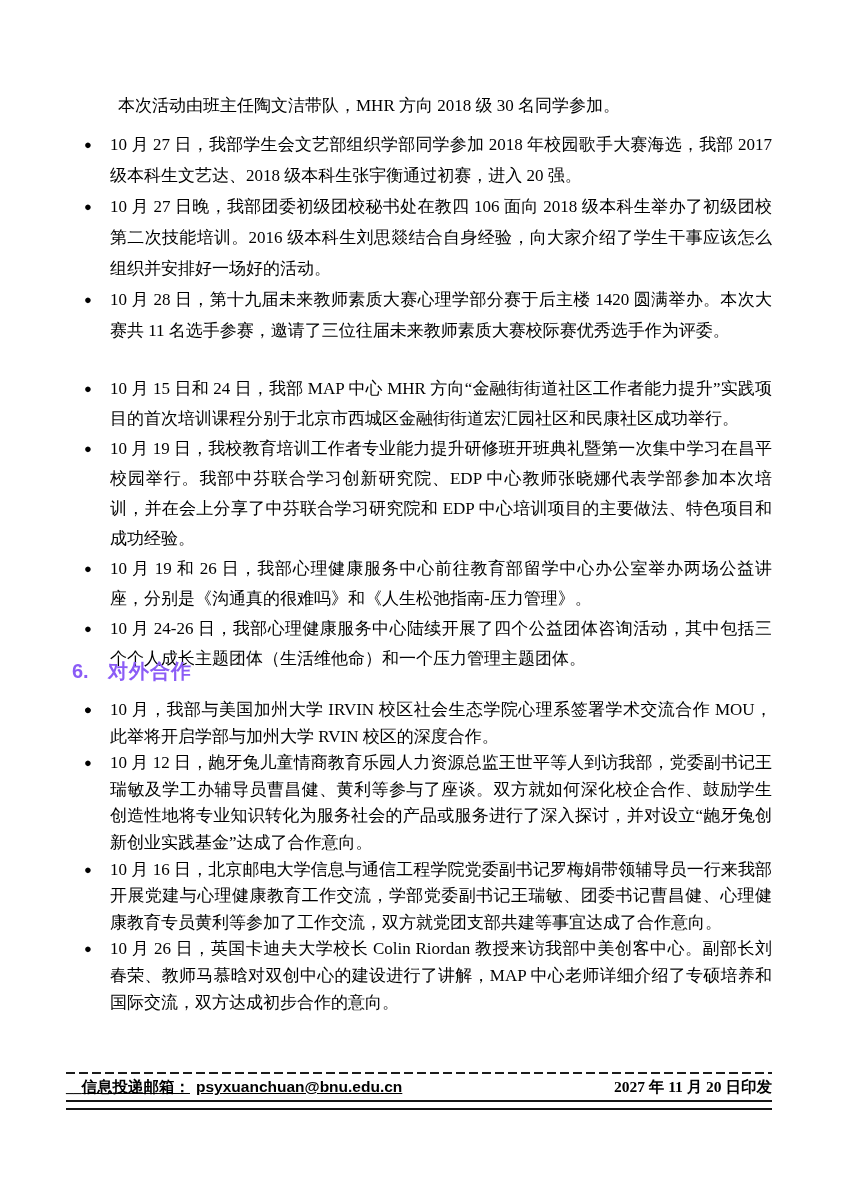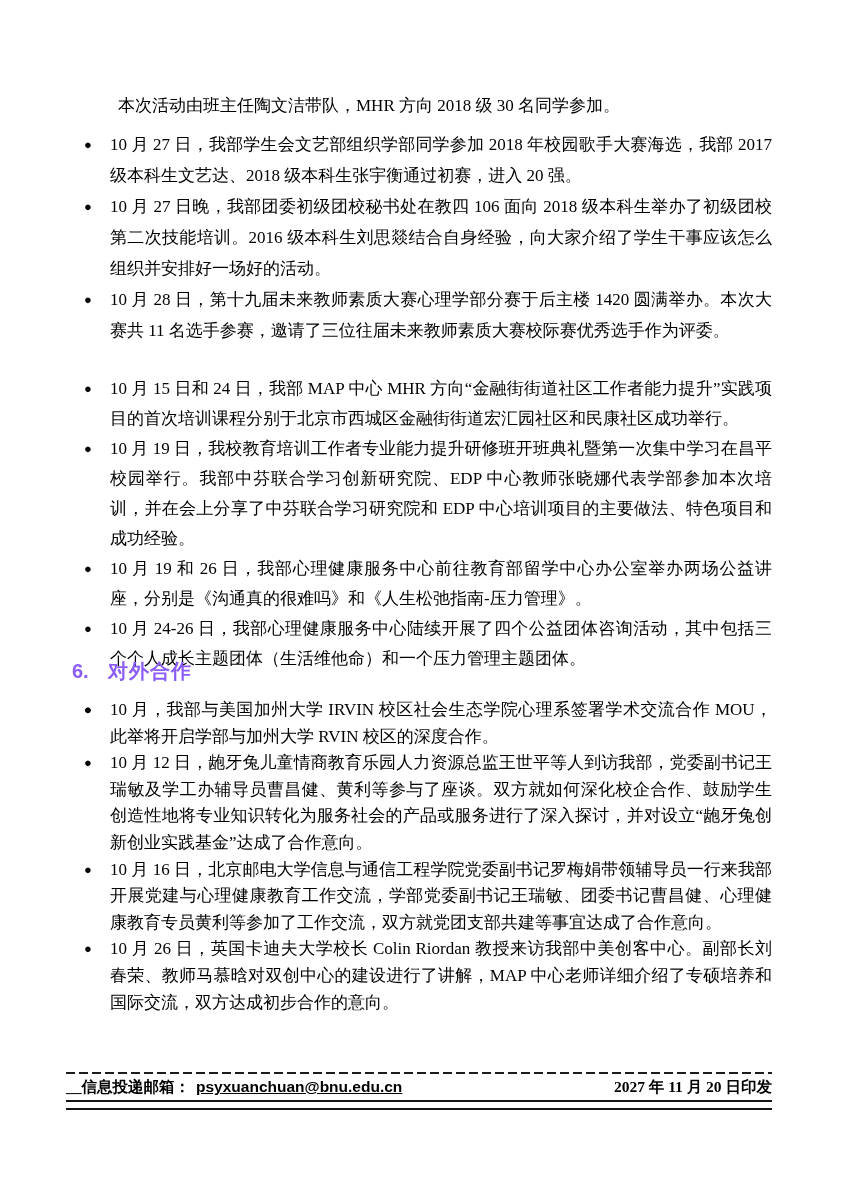--- a/index.html
+++ b/index.html
@@ -36,21 +36,21 @@
     position:absolute; left:66px; right:71px; top:1072px; height:2px;
     background:repeating-linear-gradient(to right,#1c1c1c 0 9px,transparent 9px 13px);
   }
   .footer-row {
     position:absolute; left:66px; right:71px; top:1077px; height:22px;
     display:flex; align-items:flex-start; justify-content:space-between;
     font-size:15.5px;
   }
   .footer-left { display:flex; align-items:baseline; white-space:nowrap; }
   .footer-prefix { font-weight:700; letter-spacing:0; }
-  .footer-label  { font-weight:700; }
+  .footer-label  { font-weight:700;text-decoration:underline; }
   .footer-email {
     margin-left:6px;
     font-family:"Liberation Sans","DejaVu Sans",sans-serif;
     font-size:15.5px; font-weight:600;
     text-decoration:underline;
   }
   .footer-date { font-weight:700; white-space:nowrap; }
   .footer-doubleline {
     position:absolute; left:66px; right:71px; top:1100px; height:6px;
     border-top:2px solid #141414; border-bottom:2px solid #141414;

